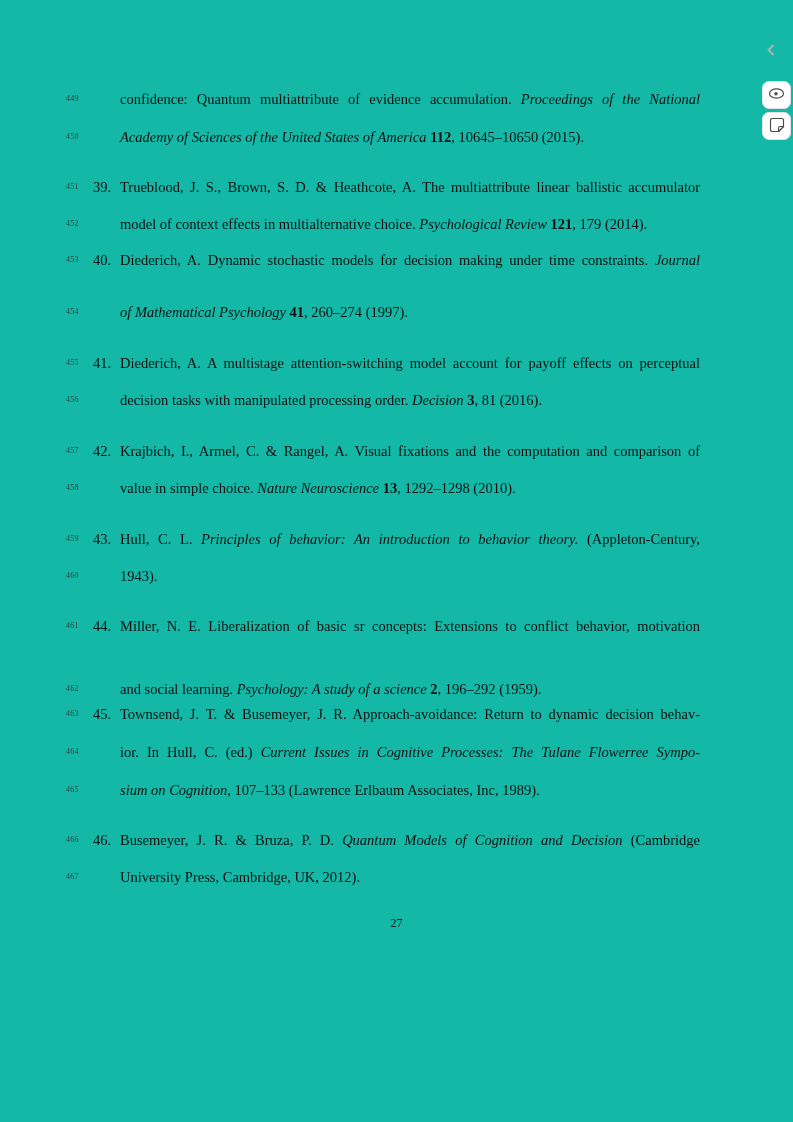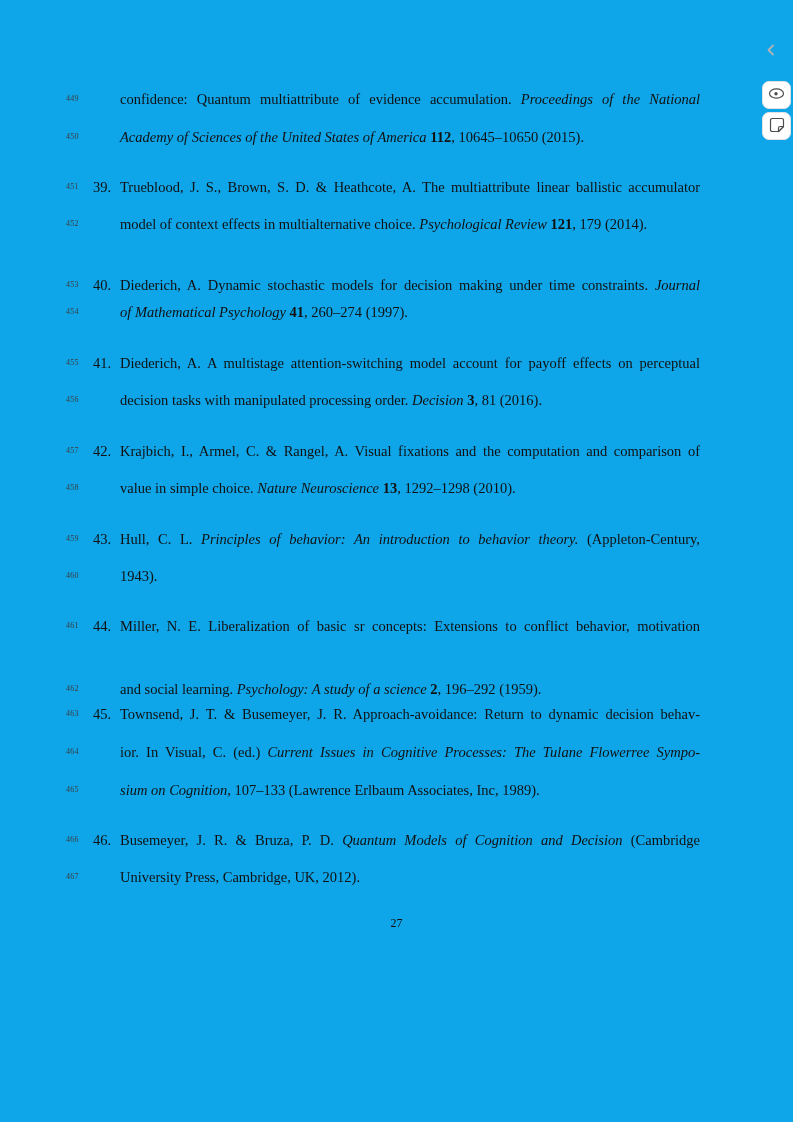--- a/index.html
+++ b/index.html
@@ -1,20 +1,20 @@
 <!DOCTYPE html>
 <html><head>
 <meta charset="utf-8">
 <style>
   html, body { margin: 0; padding: 0; background: #ffffff; }
   .page {
     position: relative;
     width: 793px;
     height: 1122px;
-    background: #0ea5e9;
+    background: #14b8a6;
     overflow: hidden;
     font-family: "Liberation Serif", serif;
     color: #111111;
   }
   .ref-line {
     position: absolute;
     left: 0;
     width: 793px;
     height: 20px;
     line-height: 20px;
@@ -103,21 +103,21 @@
       </div>
       <div class="ref-line" style="top: 177px;">
         <span class="lineno">451</span>
         <span class="marker">39.</span>
         <div class="linetext j"><span class="seg-n">Trueblood, J. S., Brown, S. D. &amp; Heathcote, A. The multiattribute linear ballistic accumulator</span></div>
       </div>
       <div class="ref-line" style="top: 214px;">
         <span class="lineno">452</span>
         <div class="linetext l"><span class="seg-n">model of context effects in multialternative choice. </span><span class="seg-i">Psychological Review </span><span class="seg-b">121</span><span class="seg-n">, 179 (2014).</span></div>
       </div>
-      <div class="ref-line" style="top: 275px;">
+      <div class="ref-line" style="top: 250px;">
         <span class="lineno">453</span>
         <span class="marker">40.</span>
         <div class="linetext j"><span class="seg-n">Diederich, A. Dynamic stochastic models for decision making under time constraints. </span><span class="seg-i">Journal</span></div>
       </div>
       <div class="ref-line" style="top: 302px;">
         <span class="lineno">454</span>
         <div class="linetext l"><span class="seg-i">of Mathematical Psychology </span><span class="seg-b">41</span><span class="seg-n">, 260–274 (1997).</span></div>
       </div>
       <div class="ref-line" style="top: 353px;">
         <span class="lineno">455</span>
@@ -155,21 +155,21 @@
         <span class="lineno">462</span>
         <div class="linetext l"><span class="seg-n">and social learning. </span><span class="seg-i">Psychology: A study of a science </span><span class="seg-b">2</span><span class="seg-n">, 196–292 (1959).</span></div>
       </div>
       <div class="ref-line" style="top: 704px;">
         <span class="lineno">463</span>
         <span class="marker">45.</span>
         <div class="linetext j"><span class="seg-n">Townsend, J. T. &amp; Busemeyer, J. R. Approach-avoidance: Return to dynamic decision behav-</span></div>
       </div>
       <div class="ref-line" style="top: 742px;">
         <span class="lineno">464</span>
-        <div class="linetext j"><span class="seg-n">ior. In Visual, C. (ed.) </span><span class="seg-i">Current Issues in Cognitive Processes: The Tulane Flowerree Sympo-</span></div>
+        <div class="linetext j"><span class="seg-n">ior. In Hull, C. (ed.) </span><span class="seg-i">Current Issues in Cognitive Processes: The Tulane Flowerree Sympo-</span></div>
       </div>
       <div class="ref-line" style="top: 780px;">
         <span class="lineno">465</span>
         <div class="linetext l"><span class="seg-i">sium on Cognition</span><span class="seg-n">, 107–133 (Lawrence Erlbaum Associates, Inc, 1989).</span></div>
       </div>
       <div class="ref-line" style="top: 830px;">
         <span class="lineno">466</span>
         <span class="marker">46.</span>
         <div class="linetext j"><span class="seg-n">Busemeyer, J. R. &amp; Bruza, P. D. </span><span class="seg-i">Quantum Models of Cognition and Decision</span><span class="seg-n"> (Cambridge</span></div>
       </div>

